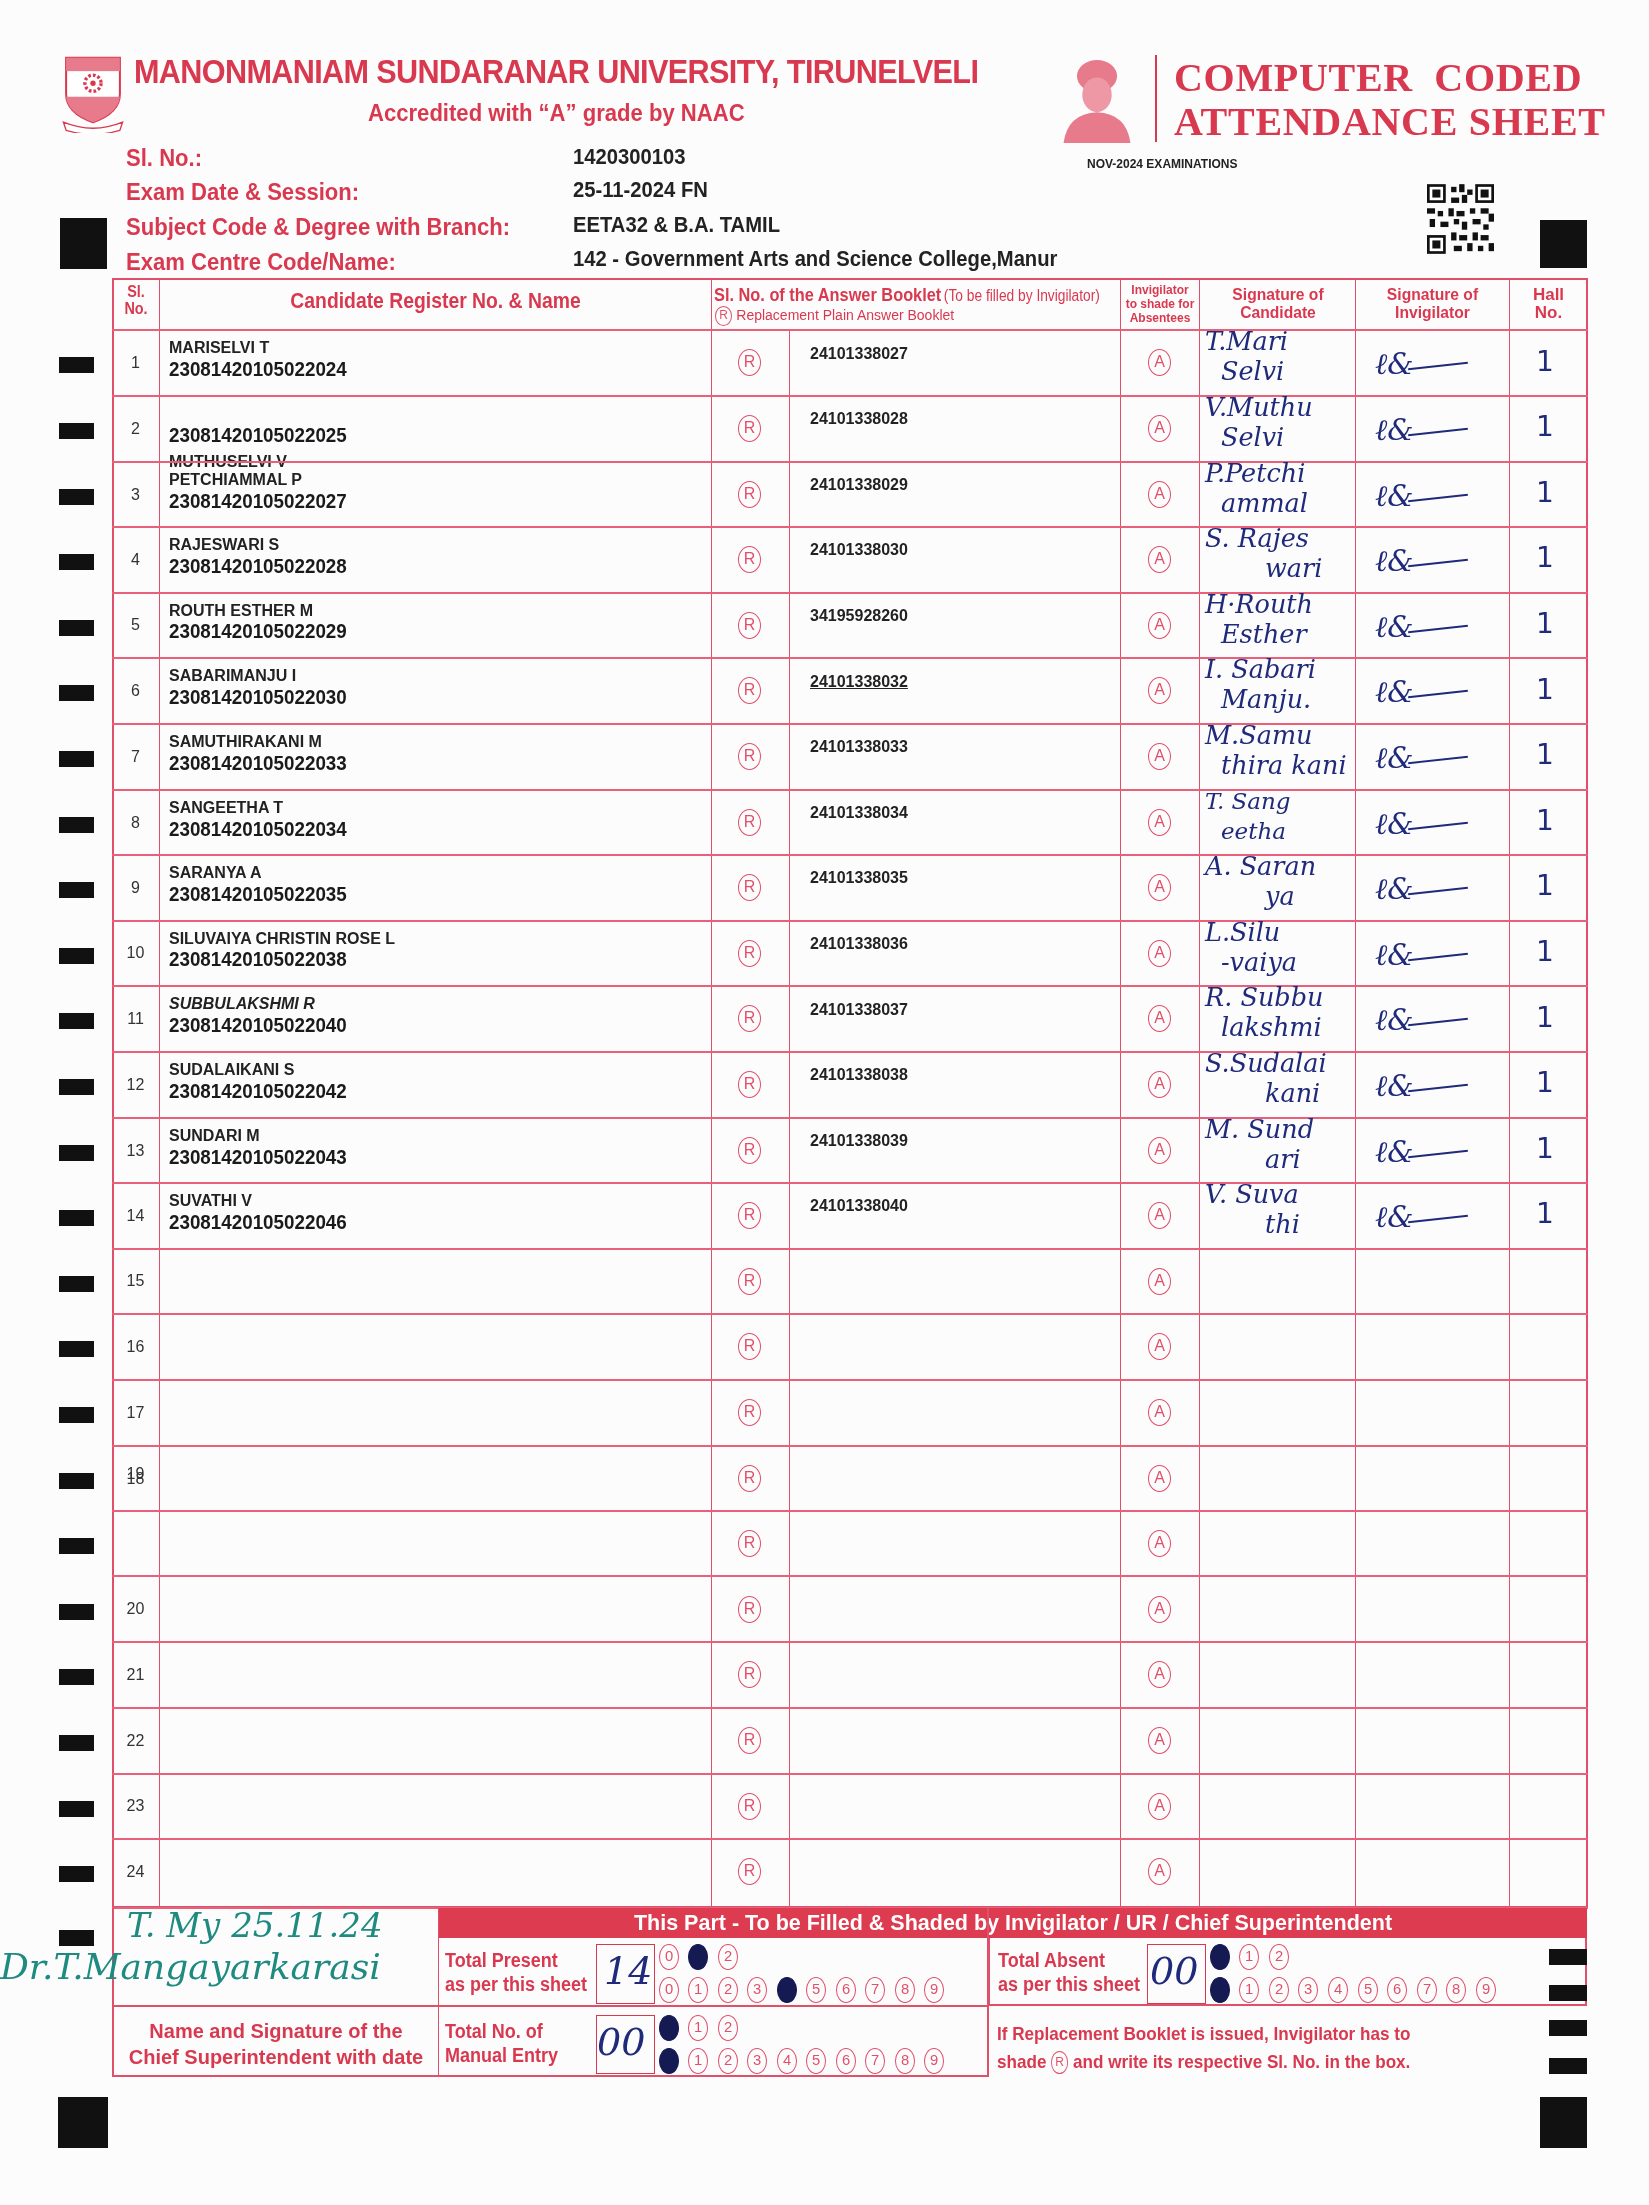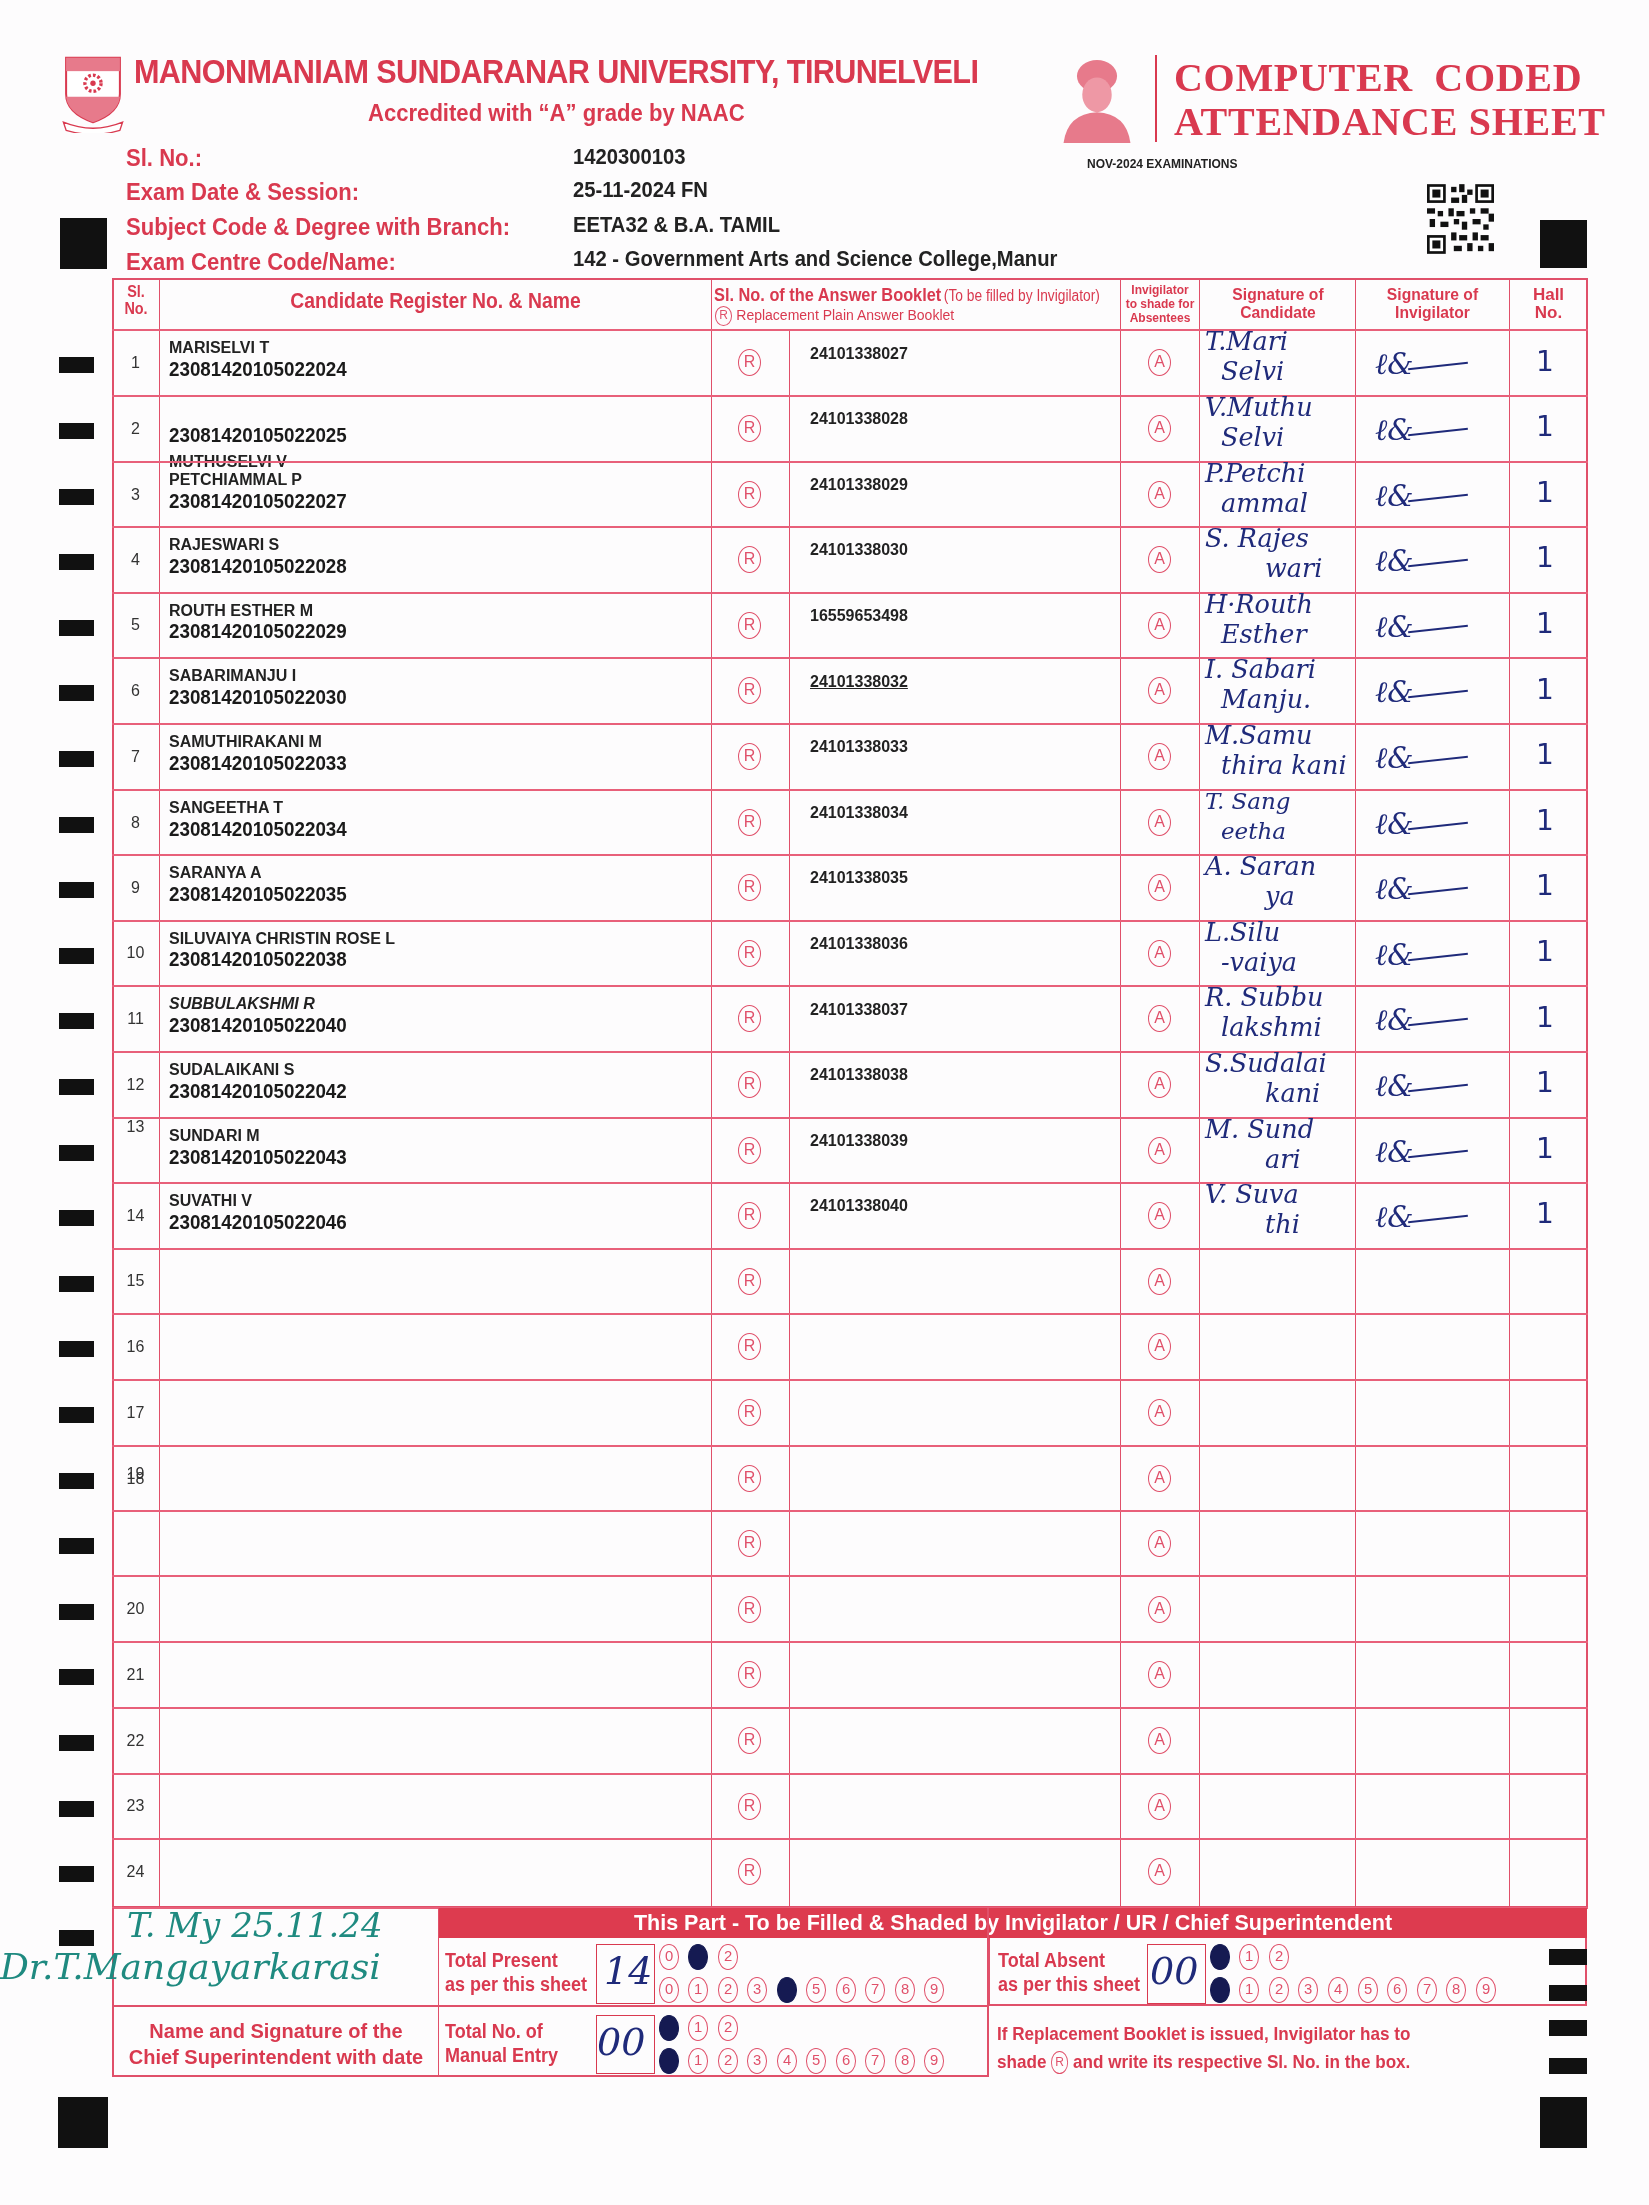--- a/index.html
+++ b/index.html
@@ -202,21 +202,21 @@
               <div style="padding-left:60px;">wari</div>
             </div>
     <div class="hand-sig" style="left:1375px;top:544px;">ℓ&amp;<span style="display:inline-block;width:60px;height:2px;background:#1f2a7a;vertical-align:middle;margin-left:-5.4px;transform:rotate(-6deg);"></span></div>
     <div class="hall" style="left:1536px;top:541px;">1</div>
     <div class="bubble" style="left:738px;top:546px;">R</div>
     <div class="bubble" style="left:1148px;top:546px;">A</div>
     <div class="hline" style="top:592px;"></div>
     <div class="cell-sl" style="left:112px;top:616px;">5</div>
     <div class="cell-name" style="top:602px;">ROUTH ESTHER M</div>
     <div class="cell-reg" style="top:620px;">23081420105022029</div>
-    <div class="cell-booklet" style="top:607px;">16559653498</div>
+    <div class="cell-booklet" style="top:607px;">34195928260</div>
     <div class="hand" style="left:1205px;top:590px;font-size:25.5px;line-height:29.5px;">
               <div>H·Routh</div>
               <div style="padding-left:16px;">Esther</div>
             </div>
     <div class="hand-sig" style="left:1375px;top:610px;">ℓ&amp;<span style="display:inline-block;width:60px;height:2px;background:#1f2a7a;vertical-align:middle;margin-left:-5.4px;transform:rotate(-6deg);"></span></div>
     <div class="hall" style="left:1536px;top:607px;">1</div>
     <div class="bubble" style="left:738px;top:612px;">R</div>
     <div class="bubble" style="left:1148px;top:612px;">A</div>
     <div class="hline" style="top:657px;"></div>
     <div class="cell-sl" style="left:112px;top:682px;">6</div>
@@ -303,21 +303,21 @@
     <div class="cell-booklet" style="top:1066px;">24101338038</div>
     <div class="hand" style="left:1205px;top:1049px;font-size:25.5px;line-height:29.5px;">
               <div>S.Sudalai</div>
               <div style="padding-left:60px;">kani</div>
             </div>
     <div class="hand-sig" style="left:1375px;top:1069px;">ℓ&amp;<span style="display:inline-block;width:60px;height:2px;background:#1f2a7a;vertical-align:middle;margin-left:-5.4px;transform:rotate(-6deg);"></span></div>
     <div class="hall" style="left:1536px;top:1066px;">1</div>
     <div class="bubble" style="left:738px;top:1071px;">R</div>
     <div class="bubble" style="left:1148px;top:1071px;">A</div>
     <div class="hline" style="top:1117px;"></div>
-    <div class="cell-sl" style="left:112px;top:1118px;">13</div>
+    <div class="cell-sl" style="left:112px;top:1142px;">13</div>
     <div class="cell-name" style="top:1127px;">SUNDARI M</div>
     <div class="cell-reg" style="top:1146px;">23081420105022043</div>
     <div class="cell-booklet" style="top:1132px;">24101338039</div>
     <div class="hand" style="left:1205px;top:1115px;font-size:25.5px;line-height:29.5px;">
               <div>M. Sund</div>
               <div style="padding-left:60px;">ari</div>
             </div>
     <div class="hand-sig" style="left:1375px;top:1135px;">ℓ&amp;<span style="display:inline-block;width:60px;height:2px;background:#1f2a7a;vertical-align:middle;margin-left:-5.4px;transform:rotate(-6deg);"></span></div>
     <div class="hall" style="left:1536px;top:1132px;">1</div>
     <div class="bubble" style="left:738px;top:1137px;">R</div>

